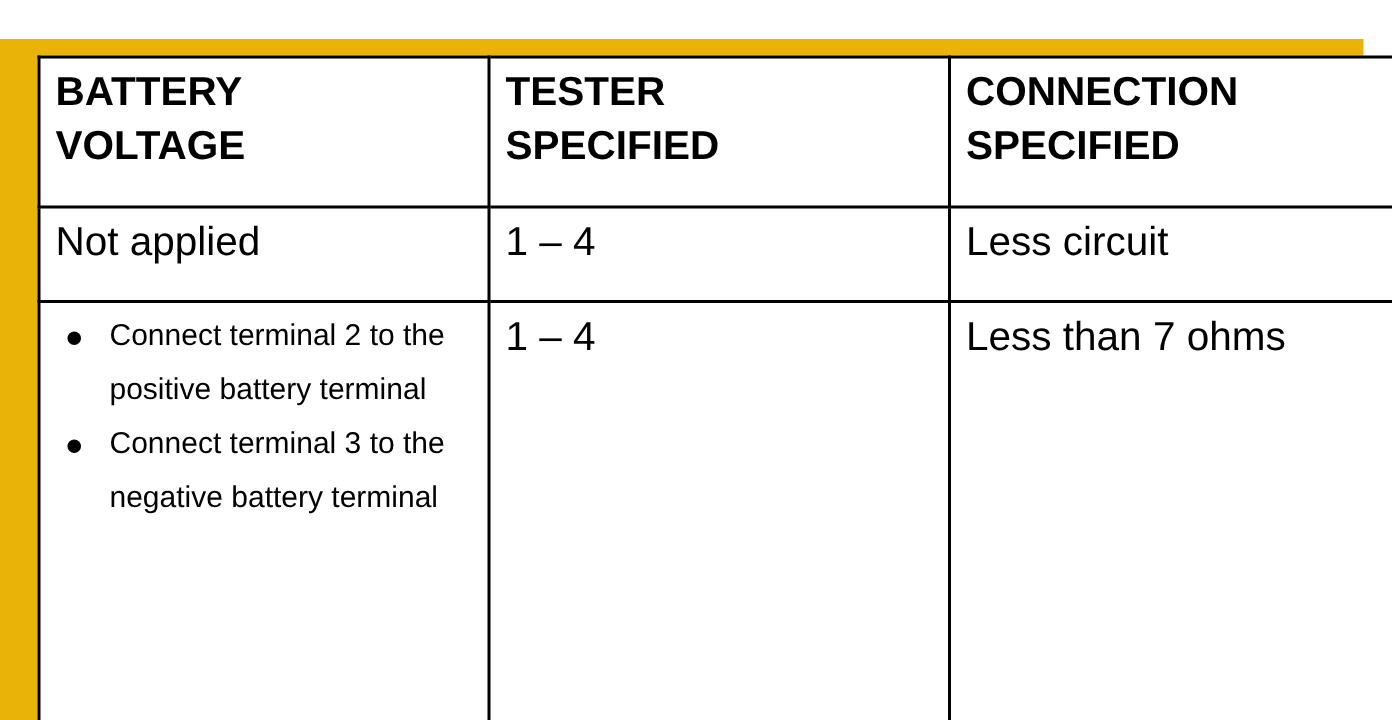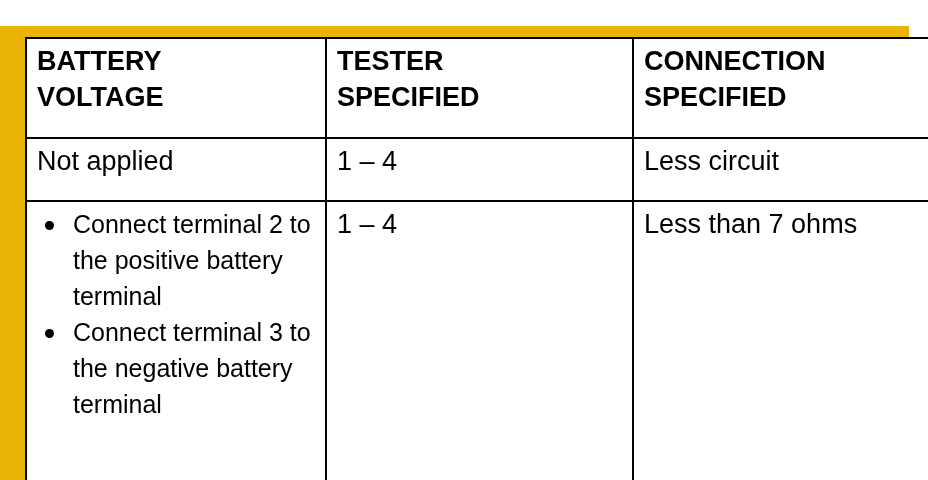--- a/index.html
+++ b/index.html
@@ -75,21 +75,21 @@
   
   .bullet-list {
     margin: 0;
     padding: 0;
     list-style: none;
   }
   .bullet-list li {
     position: relative;
     padding-left: 36px;
     margin: 0;
-    font-size: 25px;
+    font-size: 20px;
     line-height: 36px;
   }
   .bullet-list li .bullet-dot {
     position: absolute;
     left: 8px;
     top: 15px;
     width: 9px;
     height: 9px;
     border-radius: 50%;
     background: #000000;

